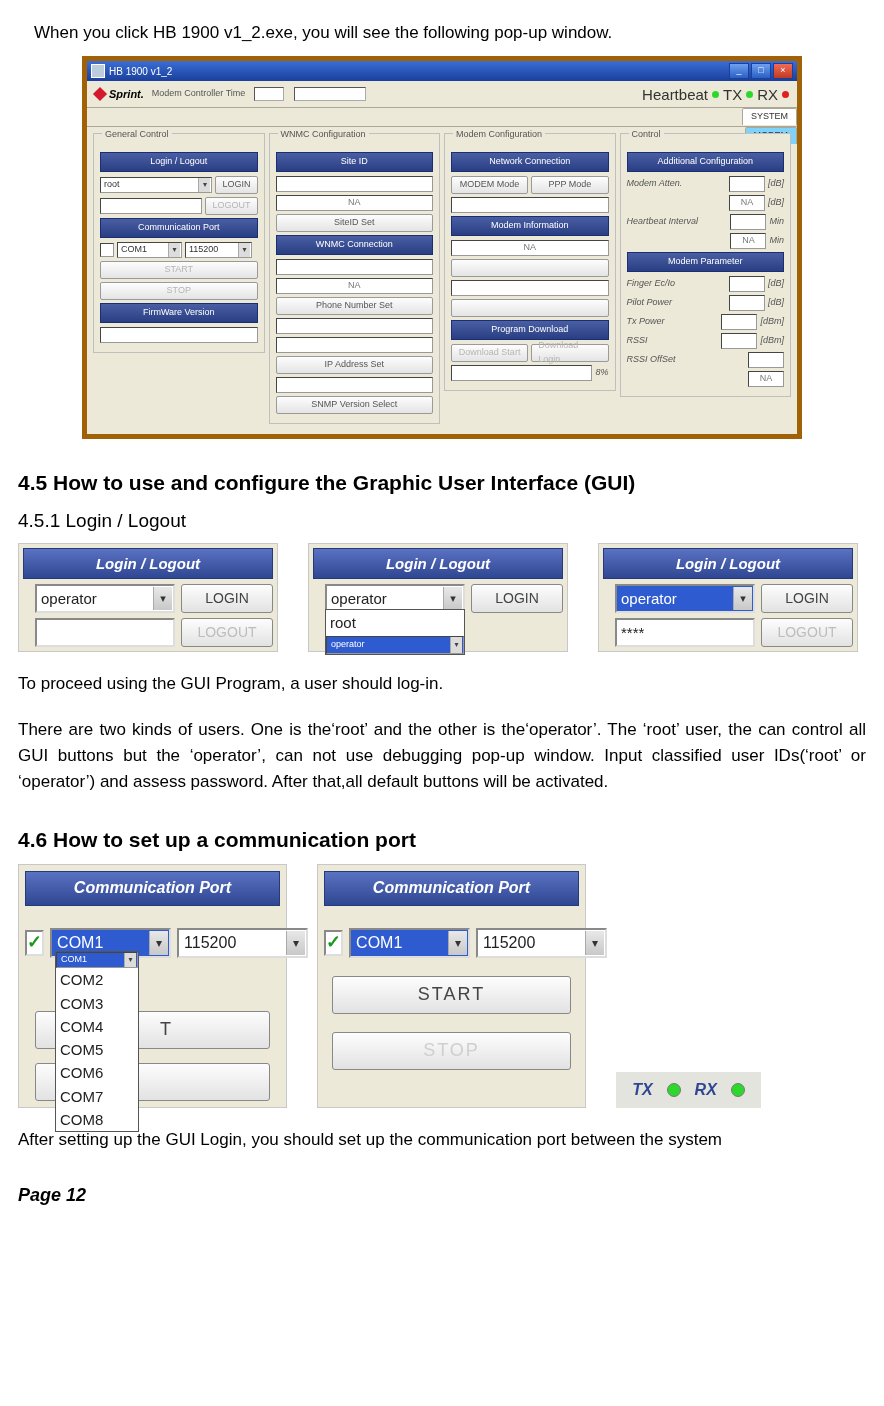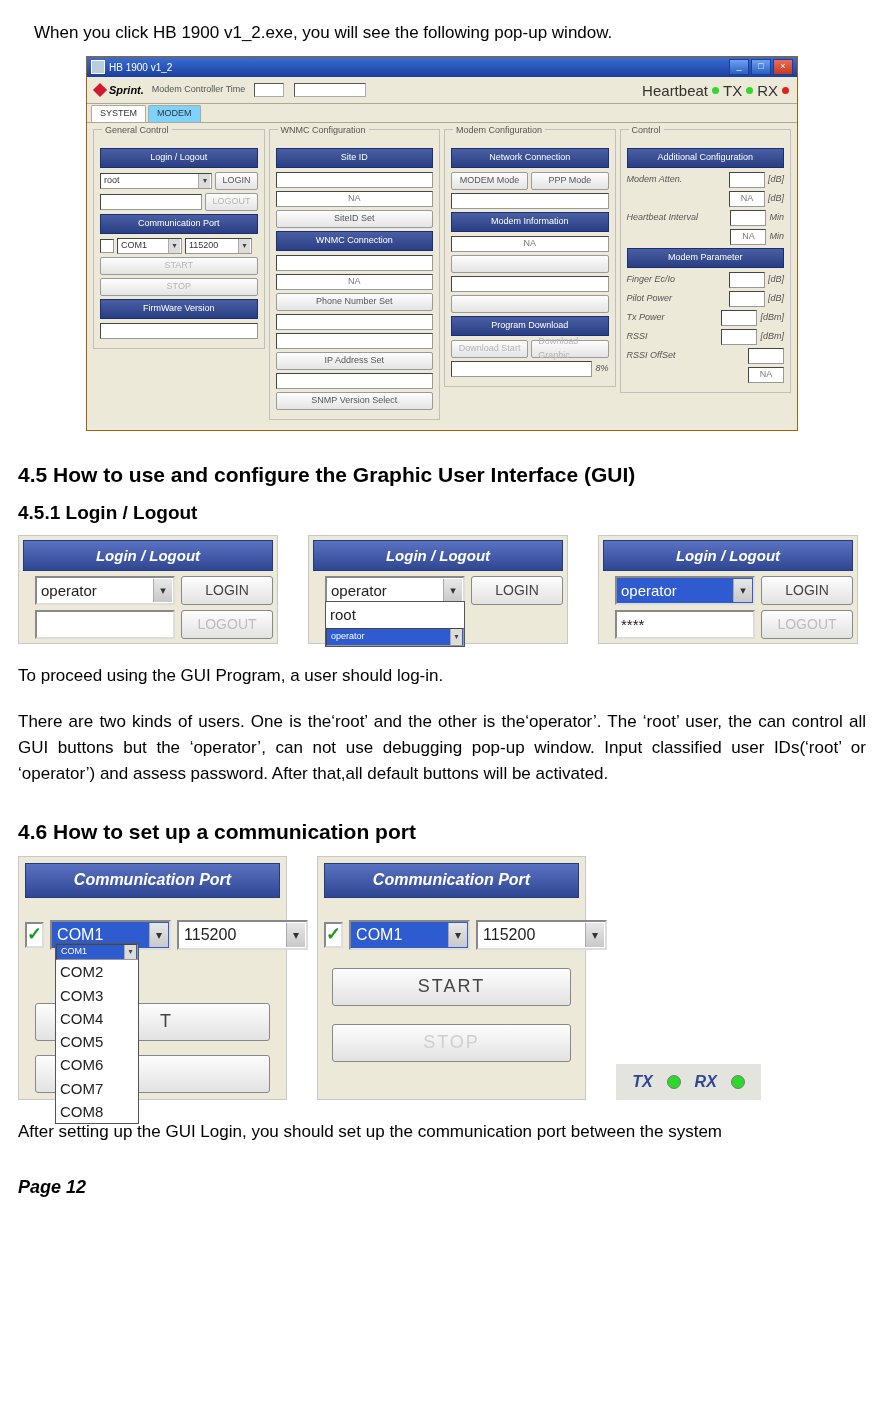--- a/index.html
+++ b/index.html
@@ -6,29 +6,29 @@
     font-family: Arial, Helvetica, sans-serif;
     margin: 0;
     padding: 20px 18px 30px 18px;
     width: 848px;
     color: #000;
     font-size: 17px;
     line-height: 1.55;
   }
   .p-intro { margin: 0 0 10px 16px; }
   .h-sec { font-weight: bold; font-size: 21px; margin: 28px 0 6px 0; }
-  .h-sub { font-weight: bold; font-size: 19px; margin: 2px 0 6px 0; }
+  .h-sub { font-weight: normal; font-size: 19px; margin: 2px 0 6px 0; }
   .body-p { margin: 19px 0; text-align: justify; }
   .footer { margin-top: 28px; display: flex; justify-content: space-between; font-style: italic; font-weight: bold; font-size: 18px; }
 
   
   .app-window {
     width: 710px;
     margin: 6px auto 10px auto;
-    border: 1px solid #a16207;
+    border: 5px solid #a16207;
     background: #ece9d8;
     font-family: Tahoma, Arial, sans-serif;
     font-size: 10px;
     color: #333;
     filter: blur(0.15px);
   }
   .titlebar {
     height: 20px;
     background: linear-gradient(#3a6ed5,#1a3f9c);
     display:flex; align-items:center; padding:0 4px; color:#fff;
@@ -41,21 +41,21 @@
   .wbtn.close{background:linear-gradient(#f06a5a,#c23a20);}
   .brandbar{height:26px;border-bottom:1px solid #aca899;display:flex;align-items:center;padding:0 8px;gap:8px;background:#ece9d8;}
   .sprint-logo{display:flex;align-items:center;gap:4px;font-weight:bold;font-style:italic;color:#000;font-size:11px;}
   .sprint-logo .diamond{width:10px;height:10px;transform:rotate(45deg);background:#d5192c;}
   .mct{font-size:9px;color:#555;}
   .mct-box{display:inline-block;width:28px;height:12px;border:1px inset #aaa;background:#fff;margin:0 1px;}
   .mct-box.wide{width:70px;}
   .hb{margin-left:auto;font-size:15px;display:flex;align-items:center;gap:4px;}
   .dot{width:7px;height:7px;border-radius:50%;}
   .dot.g{background:#2bd82b;} .dot.r{background:#e02020;}
-  .tabbar{height:18px;border-bottom:1px solid #aca899;display:flex;align-items:flex-end;padding-left:4px;gap:2px;background:#ece9d8;}
+  .tabbar{height:18px;border-bottom:1px solid #aca899;display:flex;align-items:flex-end;padding-left:4px;gap:2px;background:#ece9d8;flex-direction:column;}
   .tab{border:1px solid #aca899;border-bottom:none;padding:1px 8px;font-size:9px;background:#7dd3fc;border-radius:2px 2px 0 0;}
   .tab.active{background:#fff;}
   .cols{display:flex;gap:4px;padding:6px;}
   .col{flex:1;}
   .gbox{border:1px solid #bfbfbf;margin-bottom:4px;padding:18px 6px 6px 6px;position:relative;background:#ece9d8;}
   .gbox>.gl{position:absolute;top:-6px;left:8px;background:#ece9d8;padding:0 3px;font-size:9px;color:#555;}
   .hdr{background:linear-gradient(#4a5fa3,#2a3f83);color:#fff;text-align:center;font-size:9px;padding:2px 0;border:1px solid #1a2f73;margin-bottom:4px;}
   .row{display:flex;align-items:center;gap:3px;margin:3px 0;}
   .inp{flex:1;height:14px;border:1px inset #999;background:#fff;font-size:9px;padding:0 2px;display:flex;align-items:center;justify-content:center;color:#777;}
   .inp.xs{flex:0 0 30px;}
@@ -235,21 +235,21 @@
           </div>
         <div class="row">
             <div class="inp"></div>
           </div>
         <div class="row">
             <div class="btn dis" style="flex:1">&nbsp;</div>
           </div>
         <div class="hdr">Program Download</div>
         <div class="row">
           <div class="btn dis" style="flex:1">Download Start</div>
-          <div class="btn dis" style="flex:1">Download Graphic</div>
+          <div class="btn dis" style="flex:1">Download Login</div>
         </div>
         <div class="row">
           <div class="pbar">
               <div class="fill"></div>
             </div>
           <span class="lbl">8%</span>
         </div>
       </div>
     </div>
 

